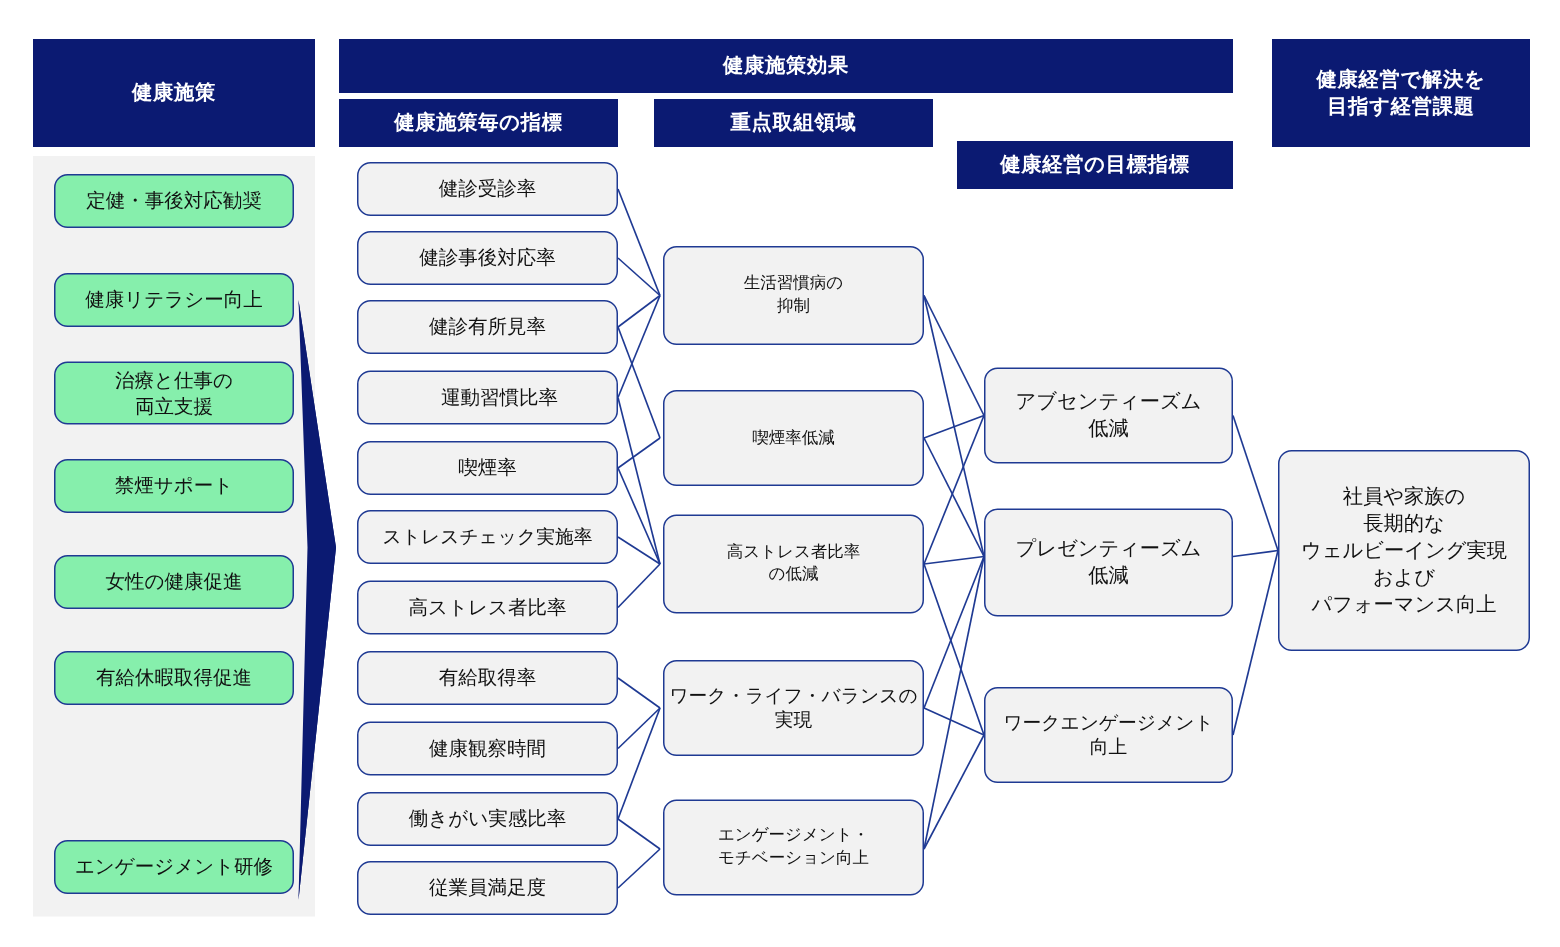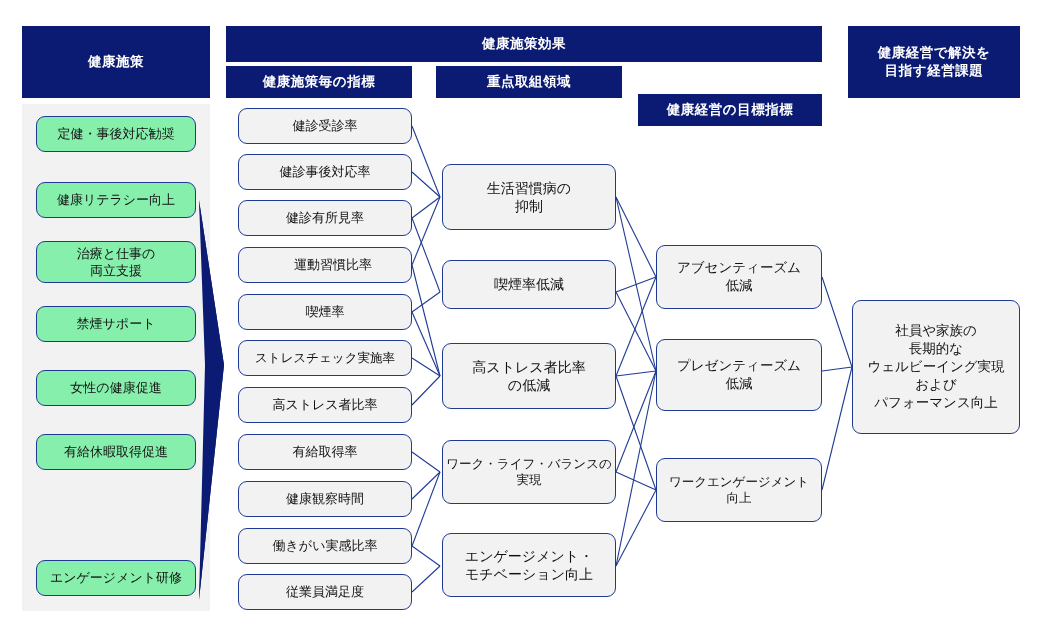--- a/index.html
+++ b/index.html
@@ -45,21 +45,21 @@
     color:#111111;
     display:flex;align-items:center;justify-content:center;
     text-align:center;
     line-height:1.32;
     white-space:pre-line;
     z-index:3;
   }
   .node.white{background:#86efac;}
   .c1{font-size:13px;}
   .c2{font-size:13px;}
-  .c3{font-size:14px;}
+  .c3{font-size:11px;}
   .c4{font-size:13.5px;}
   .c5{font-size:13.5px;}
 
   
   #links{position:absolute;left:0;top:0;width:1040px;height:631px;z-index:1;}
   #arrowlayer{position:absolute;left:0;top:0;width:1040px;height:631px;z-index:2;}
 </style>
 </head>
 <body>
 
@@ -142,21 +142,21 @@
   <div class="node c2" style="left:238px;top:294px;width:174px;height:36px;">喫煙率</div>
   <div class="node c2" style="left:238px;top:340px;width:174px;height:36px;font-size:12.5px;">ストレスチェック実施率</div>
   <div class="node c2" style="left:238px;top:387px;width:174px;height:36px;">高ストレス者比率</div>
   <div class="node c2" style="left:238px;top:434px;width:174px;height:36px;">有給取得率</div>
   <div class="node c2" style="left:238px;top:481px;width:174px;height:36px;">健康観察時間</div>
   <div class="node c2" style="left:238px;top:528px;width:174px;height:36px;">働きがい実感比率</div>
   <div class="node c2" style="left:238px;top:574px;width:174px;height:36px;">従業員満足度</div>
 
   <div class="node c3" style="left:442px;top:164px;width:174px;height:66px;">生活習慣病の
 抑制</div>
-  <div class="node c3" style="left:442px;top:260px;width:174px;height:49px;">喫煙率低減</div>
+  <div class="node c3" style="left:442px;top:260px;width:174px;height:64px;">喫煙率低減</div>
   <div class="node c3" style="left:442px;top:343px;width:174px;height:66px;">高ストレス者比率
 の低減</div>
   <div class="node c3" style="left:442px;top:440px;width:174px;height:64px;font-size:12.5px;">ワーク・ライフ・バランスの
 実現</div>
   <div class="node c3" style="left:442px;top:533px;width:174px;height:64px;">エンゲージメント・
 モチベーション向上</div>
 
   <div class="node c4" style="left:656px;top:245px;width:166px;height:64px;">アブセンティーズム
 低減</div>
   <div class="node c4" style="left:656px;top:339px;width:166px;height:72px;">プレゼンティーズム

